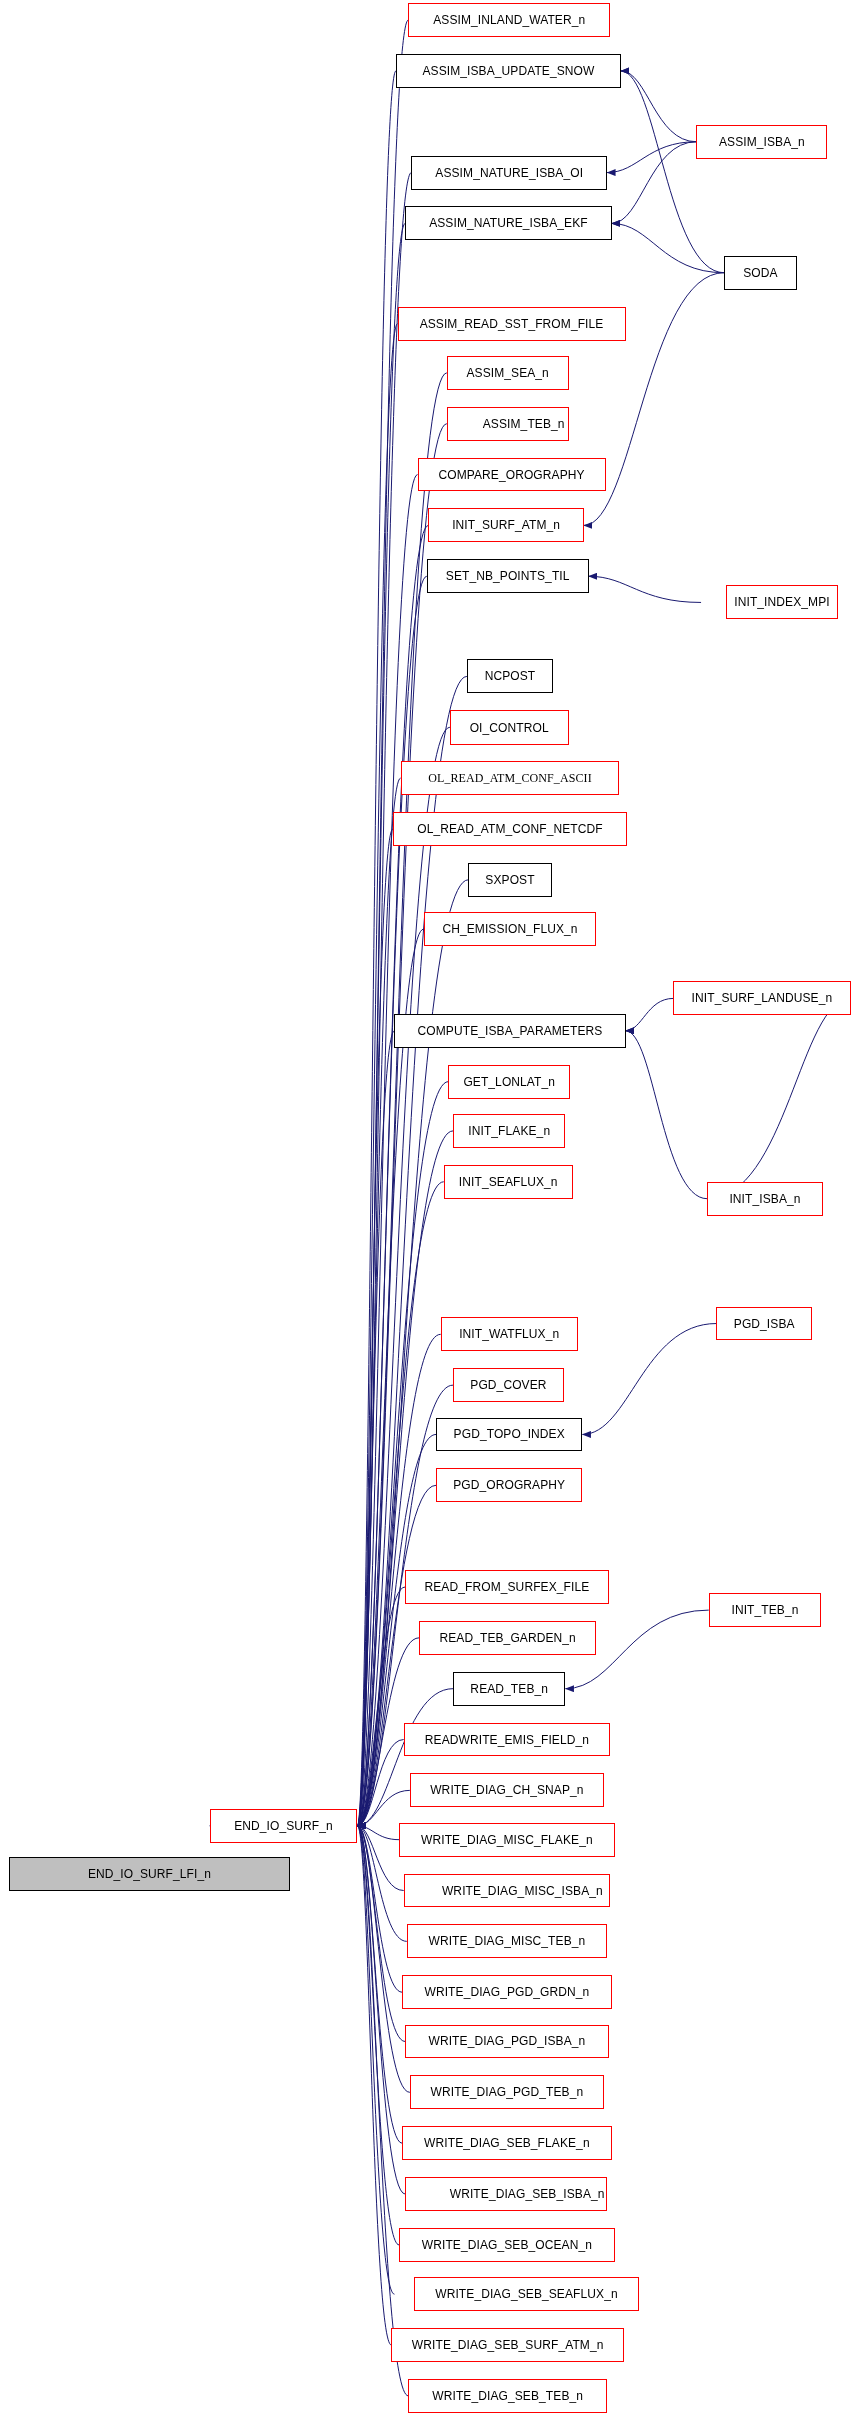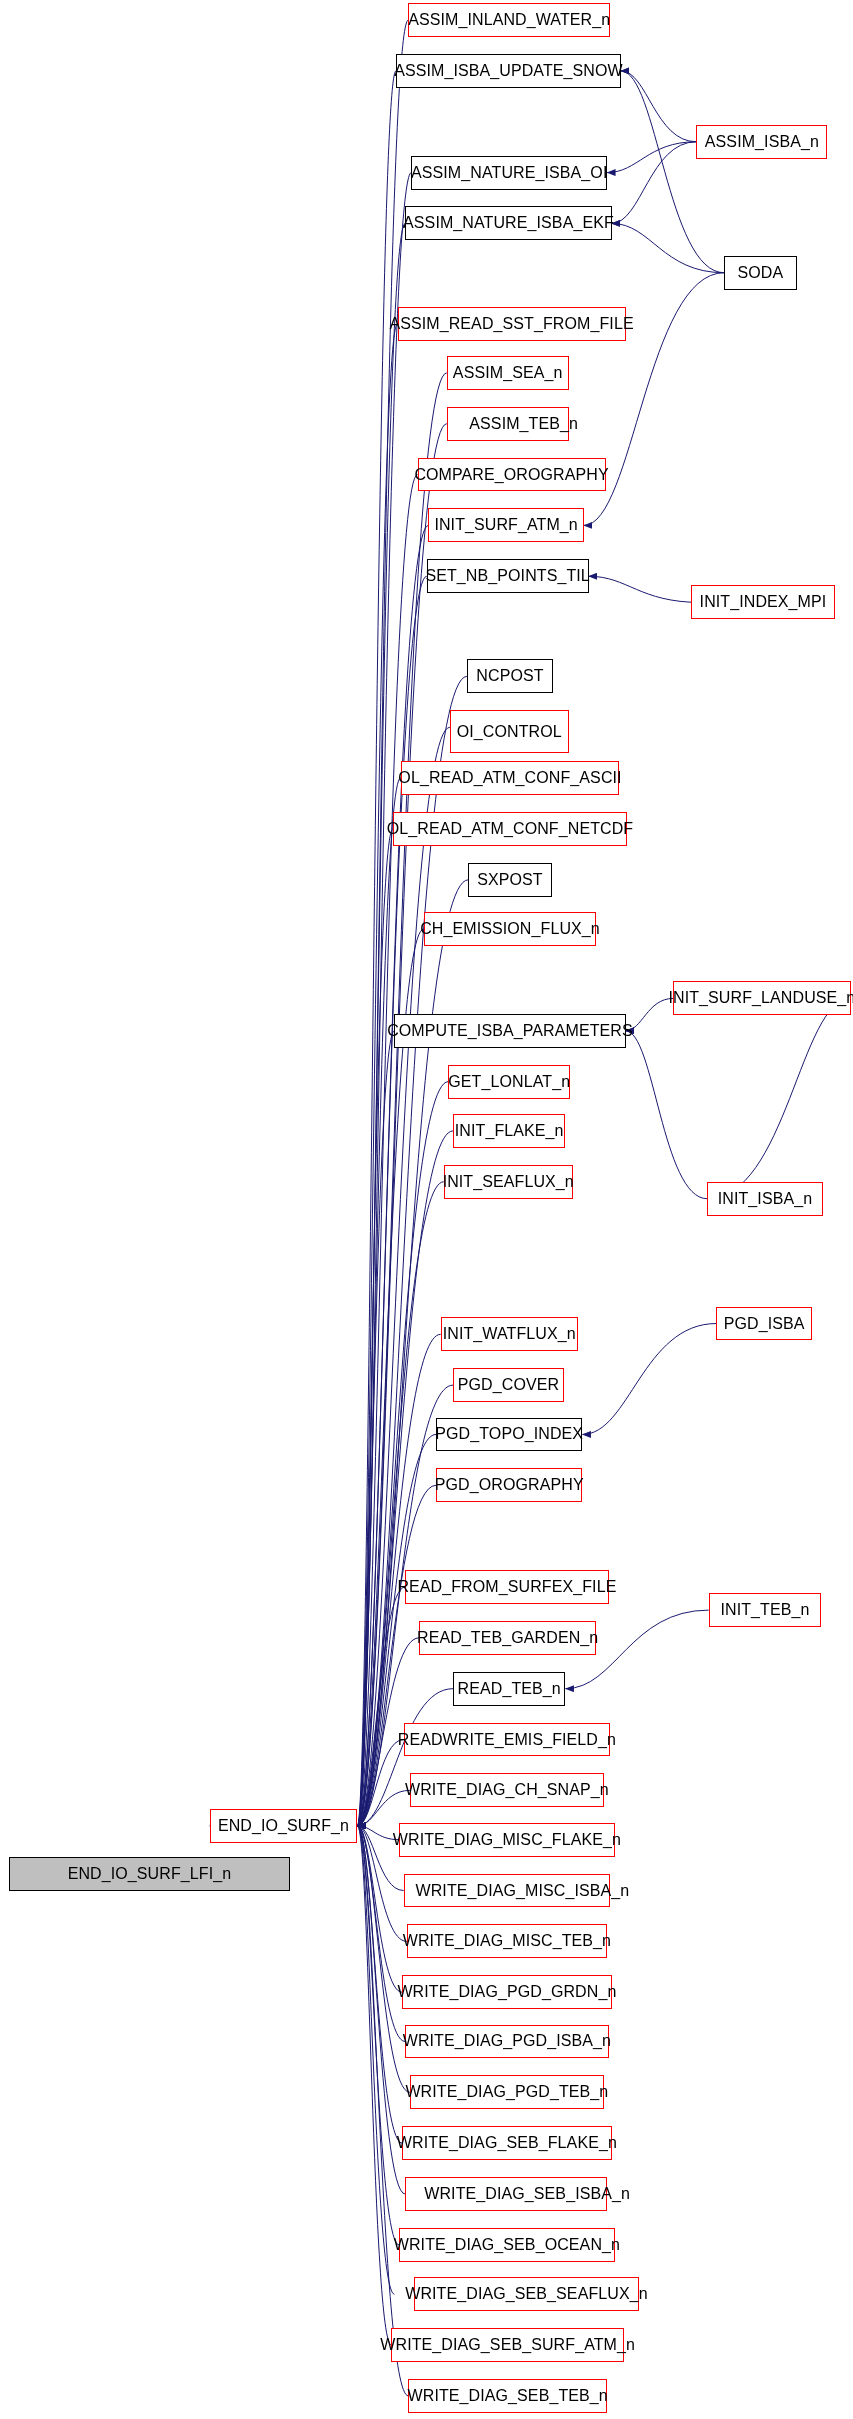--- a/index.html
+++ b/index.html
@@ -27,21 +27,21 @@
     pointer-events: none;
   }
   .node {
     position: absolute;
     box-sizing: border-box;
     display: flex;
     align-items: center;
     justify-content: center;
     background: #ffffff;
     border: 1px solid #000000;
-    font-size: 16px;
+    font-size: 12px;
     line-height: 1;
     color: #000000;
     white-space: nowrap;
     letter-spacing: 0.1px;
     cursor: pointer;
   }
   .node.red {
     border-color: #ff0000;
   }
   .node.root {
@@ -157,30 +157,30 @@
       </div>
       <div class="node red" style="left: 417.547px; top: 457.607px; width: 187.973px; height: 33.8968px;">
         <span class="node-label">COMPARE_OROGRAPHY</span>
       </div>
       <div class="node red" style="left: 428.332px; top: 508.452px; width: 155.617px; height: 33.8968px;">
         <span class="node-label">INIT_SURF_ATM_n</span>
       </div>
       <div class="node" style="left: 426.792px; top: 559.297px; width: 161.78px; height: 33.8968px;">
         <span class="node-label">SET_NB_POINTS_TIL</span>
       </div>
-      <div class="node red" style="left: 691px; top: 585.49px; width: 144px; height: 33.8968px;">
+      <div class="node red" style="left: 726px; top: 585.49px; width: 112px; height: 33.8968px;">
         <span class="node-label">INIT_INDEX_MPI</span>
       </div>
       <div class="node" style="left: 466.852px; top: 659.447px; width: 86.2828px; height: 33.8968px;">
         <span class="node-label">NCPOST</span>
       </div>
-      <div class="node red" style="left: 449.903px; top: 710.292px; width: 118.639px; height: 43px;">
+      <div class="node red" style="left: 449.903px; top: 710.292px; width: 118.639px; height: 35px;">
         <span class="node-label">OI_CONTROL</span>
       </div>
-      <div class="node red" style="left: 400.599px; top: 761.138px; width: 218.789px; height: 33.8968px;">
+      <div class="node red" style="left: 400.599px; top: 761.138px; width: 218.789px; height: 33.8968px; font-family: Liberation Serif, serif;">
         <span class="node-label">OL_READ_ATM_CONF_ASCII</span>
       </div>
       <div class="node red" style="left: 392.895px; top: 811.983px; width: 234.196px; height: 33.8968px;">
         <span class="node-label">OL_READ_ATM_CONF_NETCDF</span>
       </div>
       <div class="node" style="left: 468.392px; top: 862.828px; width: 83.2013px; height: 33.8968px;">
         <span class="node-label">SXPOST</span>
       </div>
       <div class="node red" style="left: 423.71px; top: 912.132px; width: 172.566px; height: 33.8968px;">
         <span class="node-label">CH_EMISSION_FLUX_n</span>

